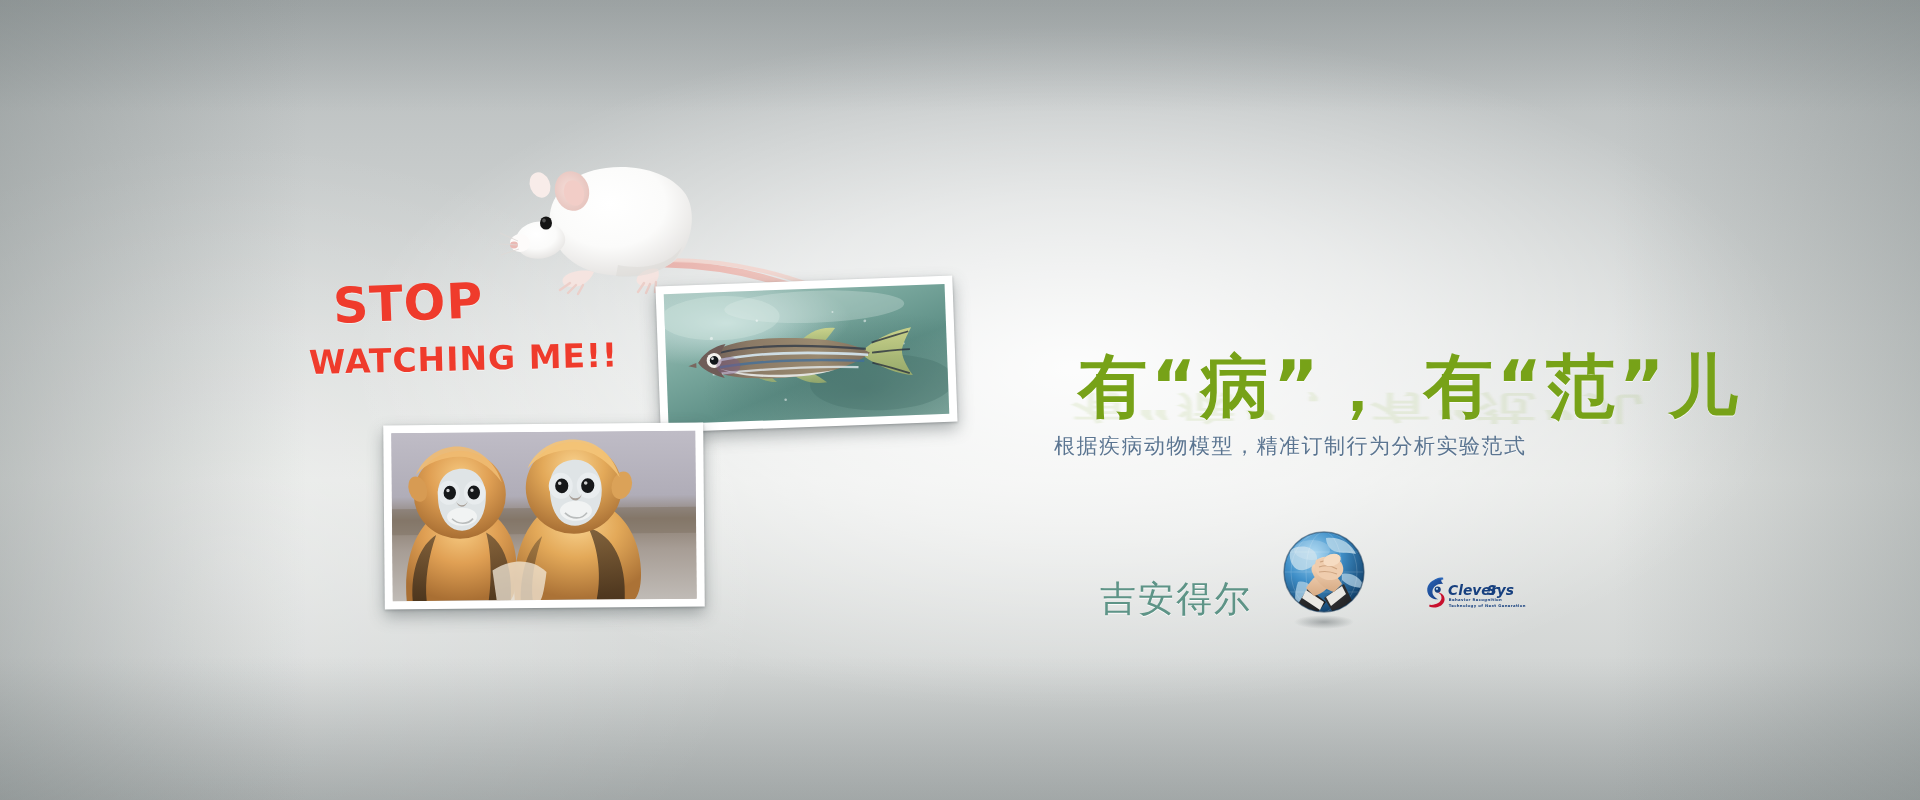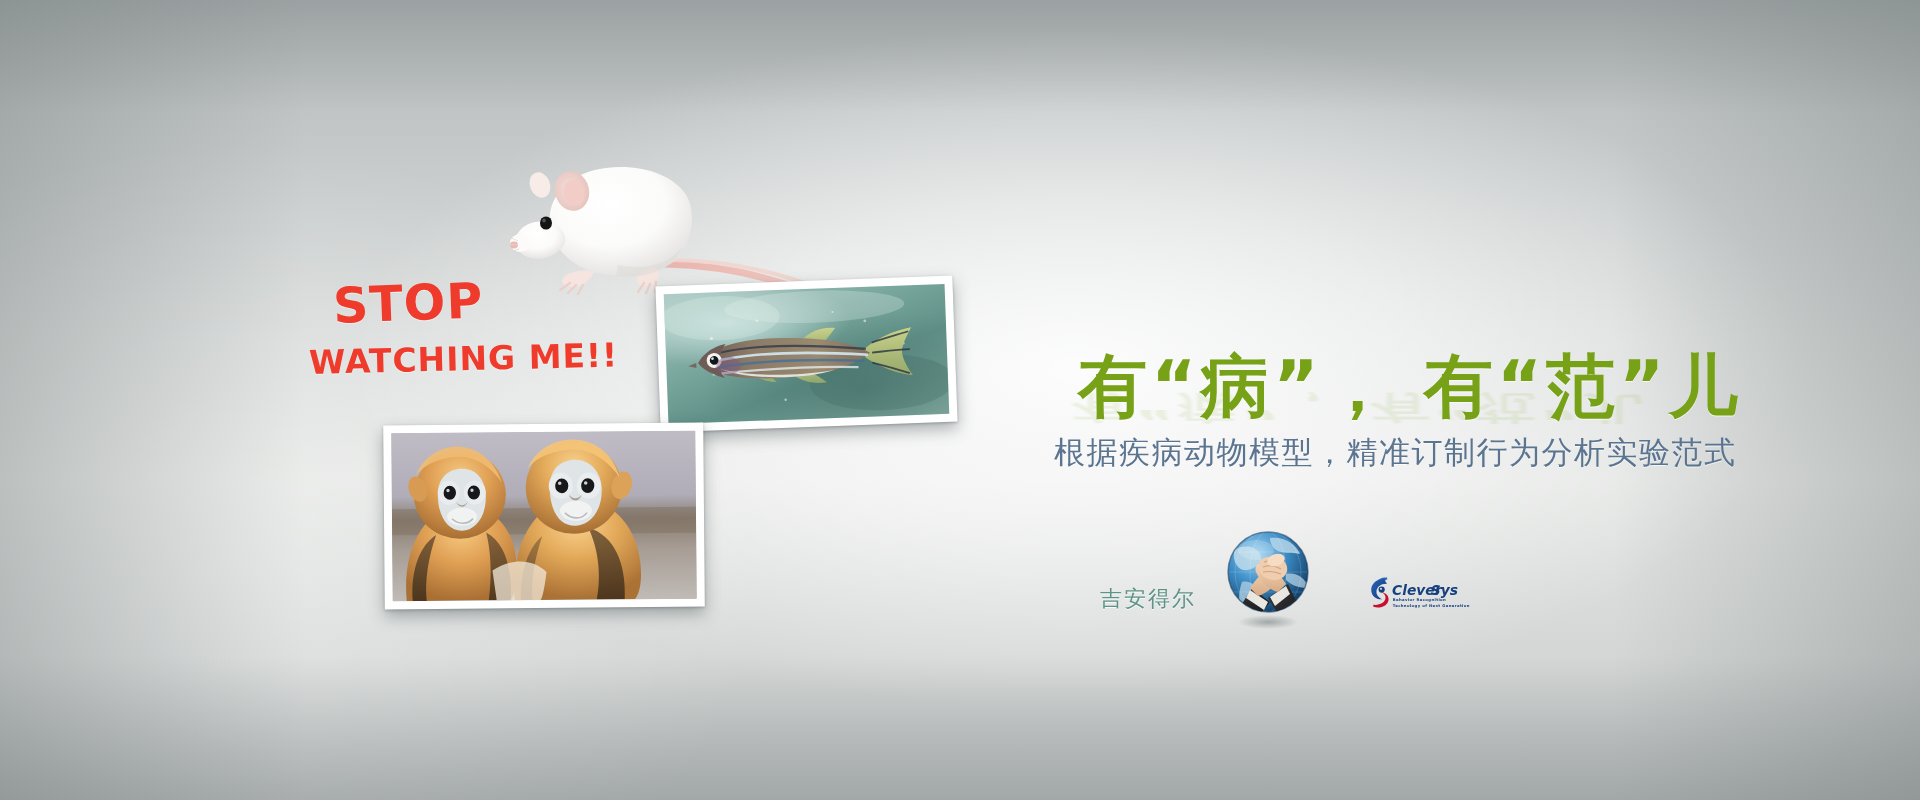--- a/index.html
+++ b/index.html
@@ -106,35 +106,35 @@
     color:rgba(119,162,24,.10);
     letter-spacing:4px;
     white-space:nowrap;
     transform:translate(-6px,26px) scaleY(-.55);
     filter:blur(1.4px);
     pointer-events:none;
   }
   #subhead{
     position:absolute; left:1054px; top:432px;
     font-family:"DejaVu Sans","Liberation Sans",sans-serif;
-    font-size:31px; font-weight:400;
+    font-size:21px; font-weight:400;
     color:#5b7591;
     letter-spacing:1.5px;
     white-space:nowrap;
     text-shadow:0 1px 0 rgba(255,255,255,.65);
   }
 
   
   #brand-row{
     position:absolute; left:1100px; top:530px;
     display:flex; align-items:center; gap:30px;
   }
   #brand-cn{
     font-family:Liberation Sans, sans-serif;
-    font-size:22px; font-weight:500;
+    font-size:36px; font-weight:500;
     color:#5e9487;
     letter-spacing:2px;
     text-shadow:0 1px 0 rgba(255,255,255,.8);
     white-space:nowrap;
     padding-top:38px;
   }
   #globe-logo{ width:84px; height:100px; }
   #globe-logo svg{ display:block; width:100%; height:100%;}
   #cleversys-logo{ width:138px; height:62px; padding-top:26px;}
   #cleversys-logo svg{ display:block; width:100%; height:100%;}

